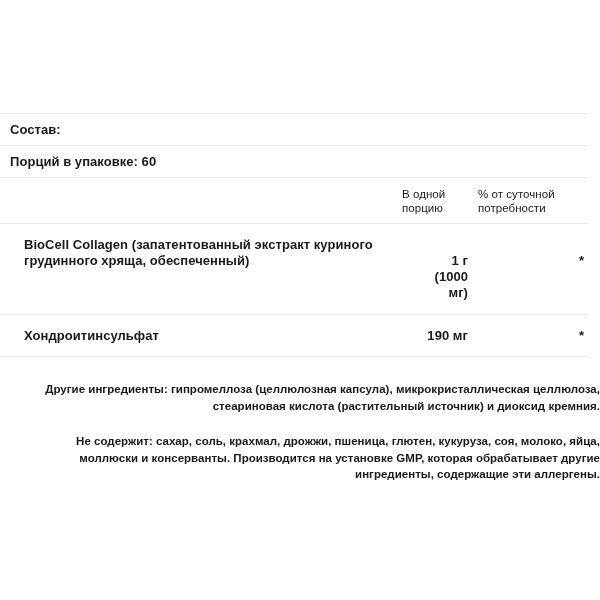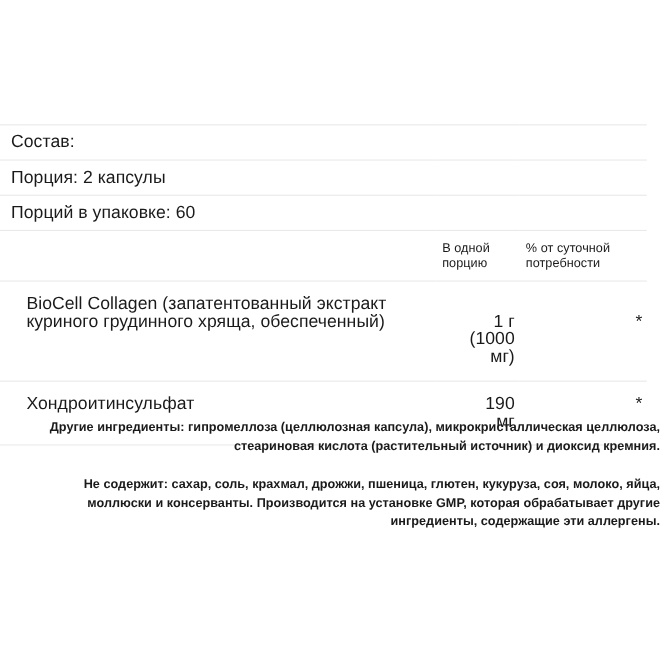--- a/index.html
+++ b/index.html
@@ -42,22 +42,22 @@
     vertical-align: top;
     border-top: 1px solid #e9e9e9;
   }
 
   .col-name  { width: 396px; }
   .col-value { width: 76px; }
   .col-dv    { width: 116px; }
 
   .cell-pad {
     padding: 8px 10px 7px 10px;
-    font-size: 16px;
-    font-weight: normal;
+    font-size: 13px;
+    font-weight: bold;
     line-height: 16px;
     letter-spacing: 0.05px;
   }
 
   .cell-pad.val,
   .cell-pad.dv {
     padding-left: 6px;
     padding-right: 4px;
     text-align: right;
   }
@@ -136,25 +136,20 @@
         <col class="col-dv">
       </colgroup>
       <tbody>
 
         <tr>
           <td colspan="3">
             <div class="cell-pad">Состав:</div>
           </td>
         </tr>
 
-        <tr>
-          <td colspan="3">
-            <div class="cell-pad">Порция: 2 капсулы</div>
-          </td>
-        </tr>
 
         <tr>
           <td colspan="3">
             <div class="cell-pad">Порций в упаковке: 60</div>
           </td>
         </tr>
 
         <tr class="hdr-row">
           <td>
             <div class="hdr-cell blank">&nbsp;</div>

